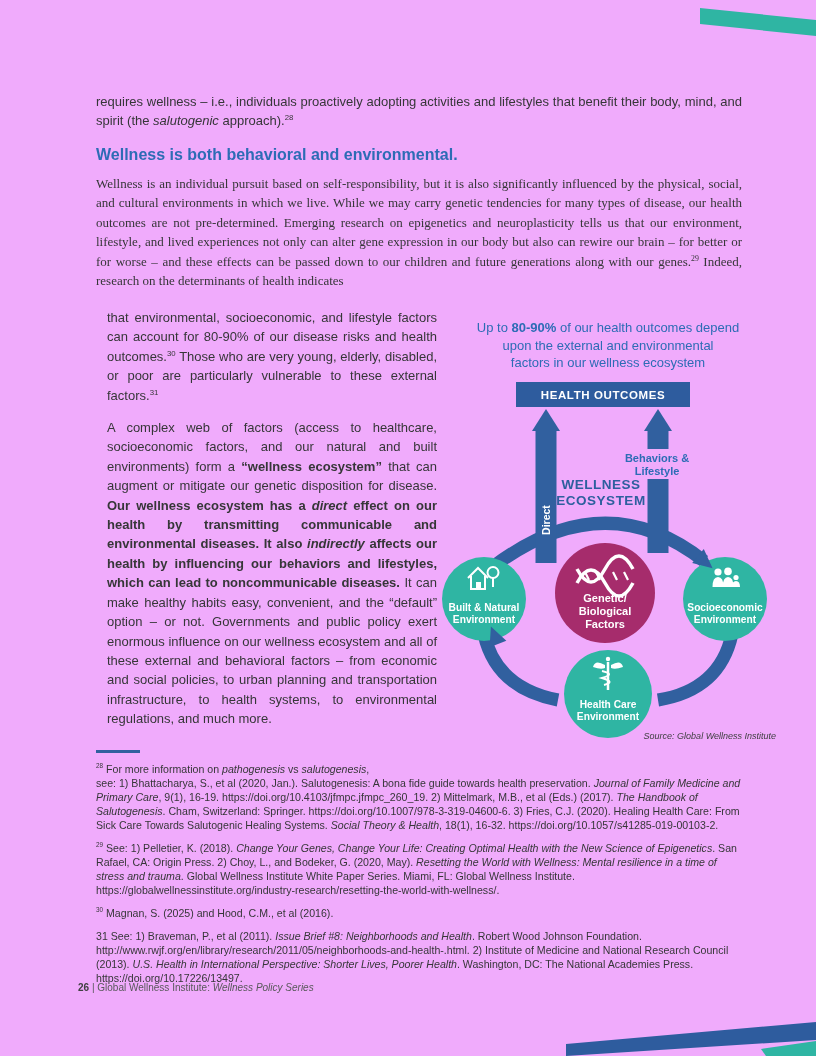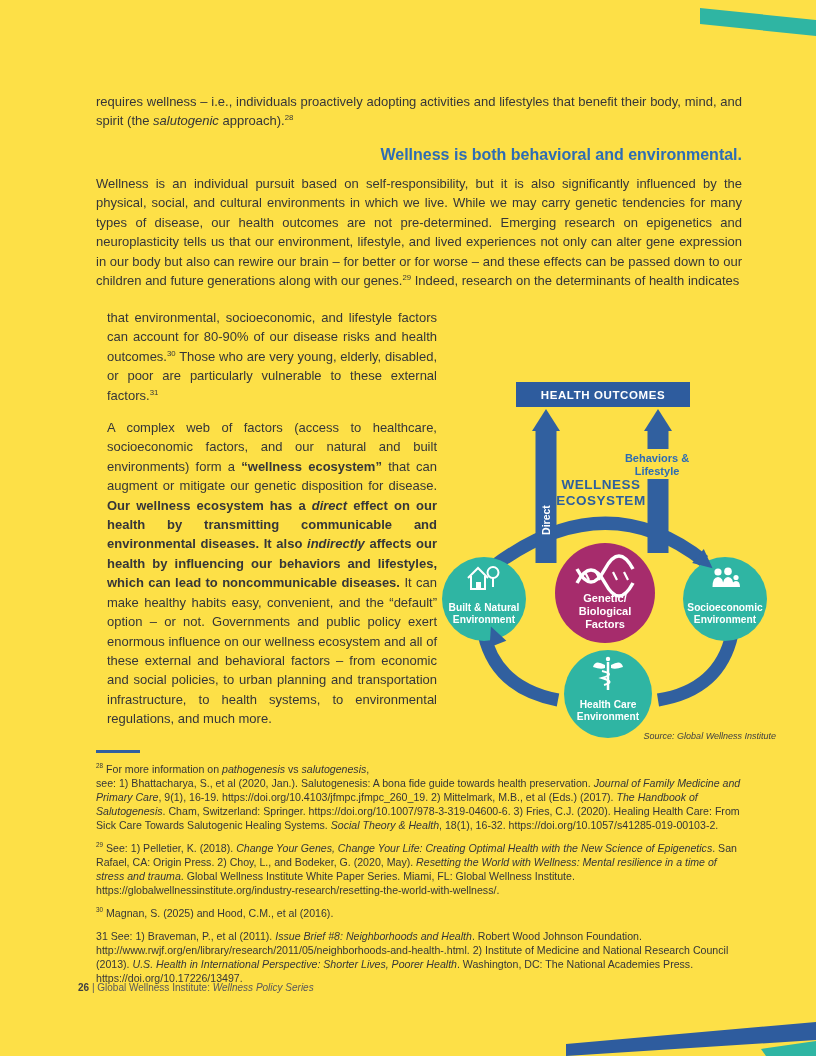--- a/index.html
+++ b/index.html
@@ -1,32 +1,32 @@
 <!DOCTYPE html>
 <html><head>
 <meta charset="utf-8">
 <style>
   * { margin:0; padding:0; box-sizing:border-box; }
   html,body { background:#e8e8e8; }
   .page {
     position:relative; width:816px; height:1056px; margin:0 auto;
-    background:#fde047; overflow:hidden;
+    background:#f0abfc; overflow:hidden;
     font-family:"Liberation Sans","DejaVu Sans",sans-serif;
     color:#363638;
     -webkit-font-smoothing:antialiased;
   }
   .body-text { font-size:13px; line-height:19.4px; text-align:justify; }
   .b { font-weight:700; }
   .i { font-style:italic; }
   sup { font-size:0.6em; vertical-align:super; line-height:0; }
 
   #para-intro { position:absolute; left:96px; top:92px;  width:646px; }
   #heading    { position:absolute; left:96px; top:146px; width:646px;
-                font-size:16px; font-weight:700; color:#2d6cb5;text-align:right; }
-  #para-full  { position:absolute; left:96px; top:174px; width:646px; }
+                font-size:16px; font-weight:700; color:#2d6cb5; }
+  #para-full  { position:absolute; left:96px; top:174px; width:646px;font-family:Liberation Serif, serif; }
   #left-col   { position:absolute; left:88px; top:308px; width:330px;margin-left:19px; }
   #left-col .gap { margin-top:13px; }
 
   #diagram { position:absolute; left:436px; top:319px; width:344px; height:430px; }
   #diagram-caption { width:100%; text-align:center; color:#2d6cb5;
                      font-size:13px; line-height:17.5px; }
   #diagram-svg { position:absolute; left:0; top:59px; }
 
   #footnote-rule { position:absolute; left:96px; top:750px; width:44px; height:3px;
                    background:#31609f; }
@@ -59,20 +59,21 @@
   <h2 id="heading">Wellness is both behavioral and environmental.</h2>
 
   <p id="para-full" class="body-text"><span>Wellness is an individual pursuit based on self-responsibility, but it is also significantly influenced by the physical, social, and cultural environments in which we live. While we may carry genetic tendencies for many types of disease, our health outcomes are not pre-determined. Emerging research on epigenetics and neuroplasticity tells us that our environment, lifestyle, and lived experiences not only can alter gene expression in our body but also can rewire our brain – for better or for worse – and these effects can be passed down to our children and future generations along with our genes.</span><sup>29</sup><span> Indeed, research on the determinants of health indicates</span></p>
 
   <div id="left-col">
     <p class="body-text"><span>that environmental, socioeconomic, and lifestyle factors can account for 80-90% of our disease risks and health outcomes.</span><sup>30</sup><span> Those who are very young, elderly, disabled, or poor are particularly vulnerable to these external factors.</span><sup>31</sup></p>
     <p class="body-text gap"><span>A complex web of factors (access to healthcare, socioeconomic factors, and our natural and built environments) form a </span><span class="b">“wellness ecosystem”</span><span> that can augment or mitigate our genetic disposition for disease. </span><span class="b">Our wellness ecosystem has a </span><span class="b i">direct</span><span class="b"> effect on our health by transmitting communicable and environmental diseases. It also </span><span class="b i">indirectly</span><span class="b"> affects our health by influencing our behaviors and lifestyles, which can lead to noncommunicable diseases.</span><span> It can make healthy habits easy, convenient, and the “default” option – or not. Governments and public policy exert enormous influence on our wellness ecosystem and all of these external and behavioral factors – from economic and social policies, to urban planning and transportation infrastructure, to health systems, to environmental regulations, and much more.</span></p>
   </div>
 
   <div id="diagram">
+    <div id="diagram-caption"><span>Up to </span><span class="b">80-90%</span><span> of our health outcomes depend</span><br><span>upon the external and environmental</span><br><span>factors in our wellness ecosystem</span></div>
 
     <svg id="diagram-svg" width="344" height="371" viewBox="0 0 344 371">
 
       <g stroke="#31609f" stroke-width="13" fill="none">
         <path d="M58 188 Q169 105 268 183"></path>
         <path d="M296 256 Q284 312 222 322"></path>
         <path d="M122 322 Q60 310 48 256"></path>
       </g>
 
       <g fill="#31609f">

